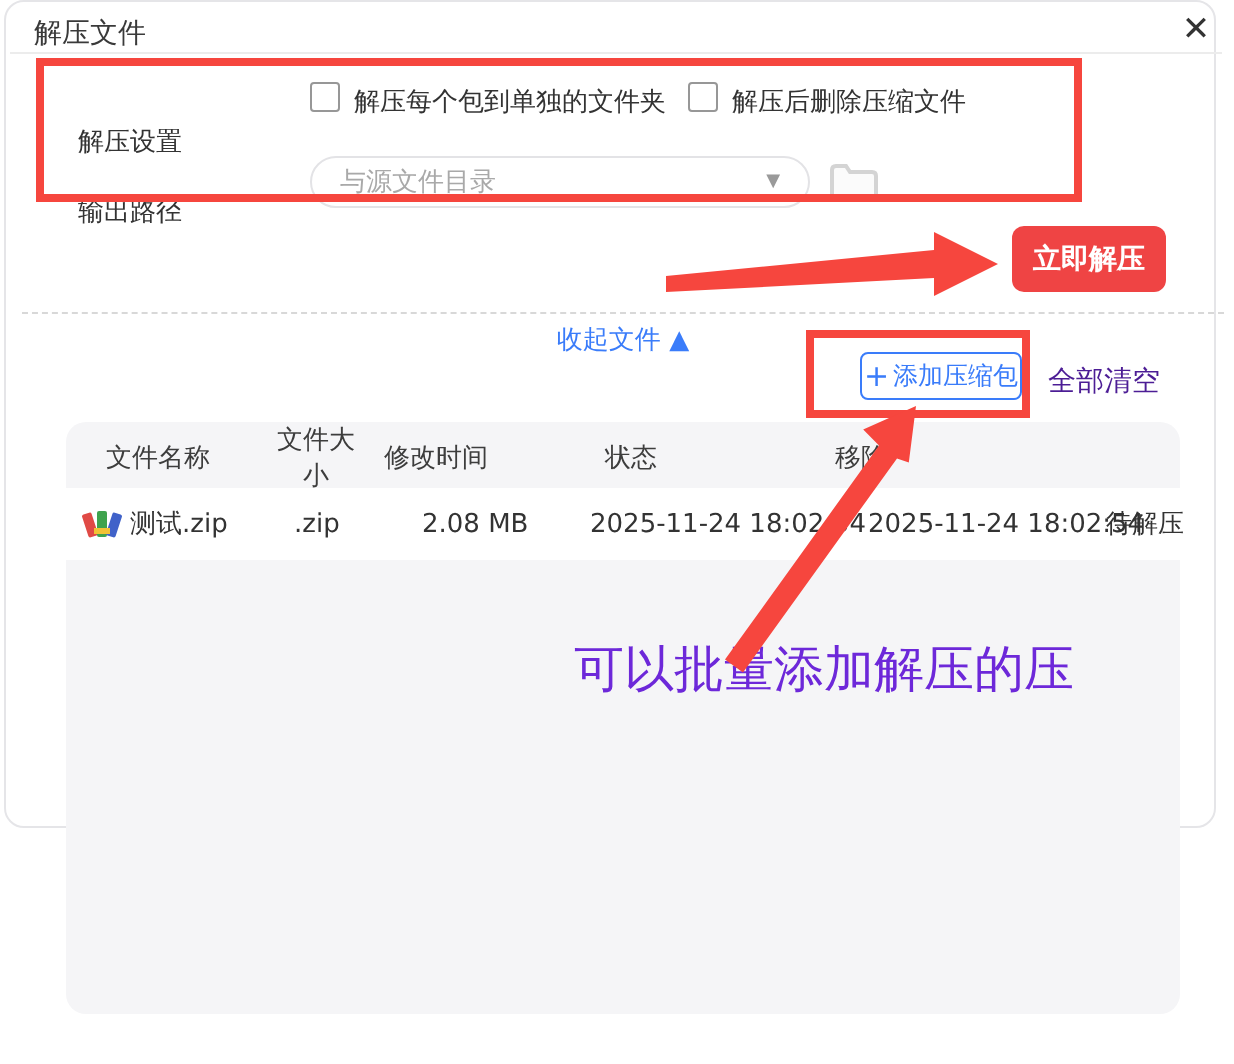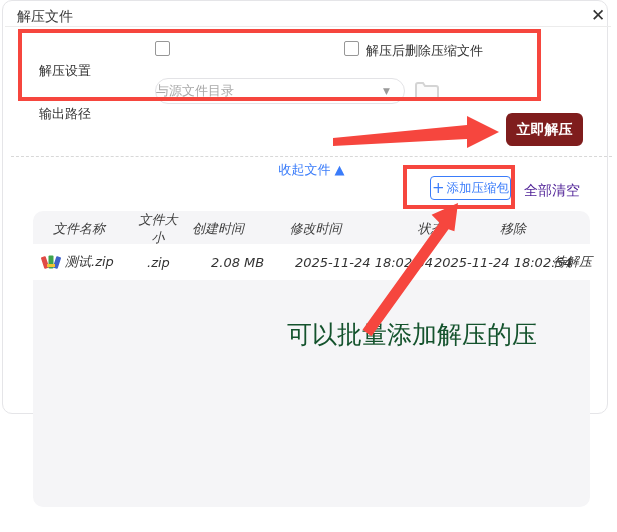--- a/index.html
+++ b/index.html
@@ -11,67 +11,68 @@
     display:flex;align-items:center;justify-content:center;cursor:pointer;}
   .title-divider{position:absolute;left:2px;top:25px;width:606px;border-top:1px solid #ececec;}
 
   .field-label{position:absolute;font-size:13px;color:#333;margin-top:20px;}
   .checkbox{position:absolute;width:15px;height:15px;border:1.5px solid #979797;border-radius:2px;
     background:#fff;box-sizing:border-box;}
   .cb-label{position:absolute;font-size:13px;color:#333;}
 
   .dropdown{position:absolute;left:152px;top:77px;width:250px;height:26px;border:1px solid #e3e3e6;
     border-radius:14px;box-sizing:border-box;background:#fff;display:flex;align-items:center;}
-  .dropdown .val{font-size:13px;color:#a9a9a9;flex:1;}
+  .dropdown .val{margin-left:14px;font-size:13px;color:#a9a9a9;flex:1;}
   .dropdown .caret{margin-right:14px;font-size:9px;color:#9a9a9a;}
   .folder-btn{position:absolute;left:411px;top:79px;width:26px;height:22px;}
 
-  .extract-btn{position:absolute;left:503px;top:112px;width:77px;height:33px;background:#7f1d1d;
+  .extract-btn{position:absolute;left:503px;top:112px;width:77px;height:33px;background:#ef4444;
     border-radius:6px;color:#fff;font-size:14px;font-weight:bold;display:flex;align-items:center;
     justify-content:center;cursor:pointer;}
   .dashed-sep{position:absolute;left:8px;top:155px;width:601px;border-top:1px dashed #d8d8d8;}
   .collapse-link{position:absolute;left:0;top:160px;width:617px;text-align:center;font-size:13px;
     color:#3a7cfa;cursor:pointer;}
   .add-btn{position:absolute;left:427px;top:175px;width:81px;height:24px;border:1px solid #3a7cfa;
     border-radius:4px;background:#fff;color:#3a7cfa;font-size:12.5px;display:flex;align-items:center;
     justify-content:center;box-sizing:border-box;cursor:pointer;gap:2px;}
   .add-btn .plus{font-size:15px;line-height:1;}
   .clear-all{position:absolute;left:521px;top:181px;font-size:14px;color:#4c1d95;cursor:pointer;}
 
   .panel{position:absolute;left:30px;top:210px;width:557px;height:296px;background:#f5f5f7;
     border-radius:10px;}
-  .grid-row{display:grid;grid-template-columns:100px 50px 70px 125px 105px 60px 47px;align-items:center;font-style:italic;}
+  .grid-row{display:grid;grid-template-columns:100px 50px 70px 125px 105px 60px 47px;align-items:center;}
   .thead{height:33px;font-size:13px;color:#3d3d3d;}
   .thead .c1{padding-left:20px;text-align:left;}
   .thead div{text-align:center;}
   .trow{height:36px;background:#ffffff;font-size:13px;color:#333;gap:14px;}
   .trow div{text-align:left;white-space:nowrap;}
   .trow .c1{display:flex;align-items:center;padding-left:8px;text-align:left;gap:4px;}
   .trow .c-remove{color:#7a7a7a;font-size:13px;cursor:pointer;}
 
   .anno-box{position:absolute;border:4px solid #f6463e;box-sizing:border-box;}
   .box1{left:18px;top:29px;width:523px;height:72px;}
   .box2{left:403px;top:165px;width:112px;height:44px;}
-  .note{position:absolute;left:287px;top:318px;font-size:25px;line-height:33px;color:#14532d;}
+  .note{position:absolute;left:287px;top:318px;font-size:25px;line-height:33px;color:#6d28d9;}
   .arrows{position:absolute;left:0;top:0;width:617px;height:532px;pointer-events:none;}
 </style>
 </head>
 <body>
 
 <div class="dialog">
   <div class="title">解压文件</div>
   <div class="close-btn">✕</div>
   <div class="title-divider"></div>
 
   <div class="field-label" style="left:36px;top:41px;">解压设置</div>
   <div class="checkbox" style="left:152px;top:40px;"></div>
+  <div class="cb-label" style="left:174px;top:41px;">解压每个包到单独的文件夹</div>
   <div class="checkbox" style="left:341px;top:40px;"></div>
   <div class="cb-label" style="left:363px;top:41px;">解压后删除压缩文件</div>
 
-  <div class="field-label" style="left:36px;top:84px;">输出路径</div>
+  <div class="field-label" style="left:36px;top:76px;">输出路径</div>
   <div class="dropdown">
     <span class="val">与源文件目录</span>
     <span class="caret">▼</span>
   </div>
   <div class="folder-btn">
     <svg width="26" height="22" viewBox="0 0 26 22">
       <path d="M2 5 q0 -2 2 -2 h5 l2 3 h11 q2 0 2 2 v10 q0 2 -2 2 H4 q-2 0 -2 -2 z" fill="#fbfbfb" stroke="#d4d4d4" stroke-width="2"></path>
     </svg>
   </div>
 
@@ -87,21 +88,20 @@
   <div class="add-btn">
     <span class="plus">+</span>
     <span>添加压缩包</span>
   </div>
   <div class="clear-all">全部清空</div>
 
   <div class="panel">
     <div class="grid-row thead">
       <div class="c1">文件名称</div>
       <div>文件大小</div>
-      <div>创建时间</div>
       <div>修改时间</div>
       <div>状态</div>
       <div>移除</div>
     </div>
     <div class="grid-row trow">
       <div class="c1">
         <span style="display:inline-flex;">
           <svg width="20" height="18" viewBox="0 0 20 18">
             <g>
               <rect x="1.5" y="3.5" width="5" height="12" rx="1" fill="#e04a45" transform="rotate(-18 4 9.5)"></rect>

